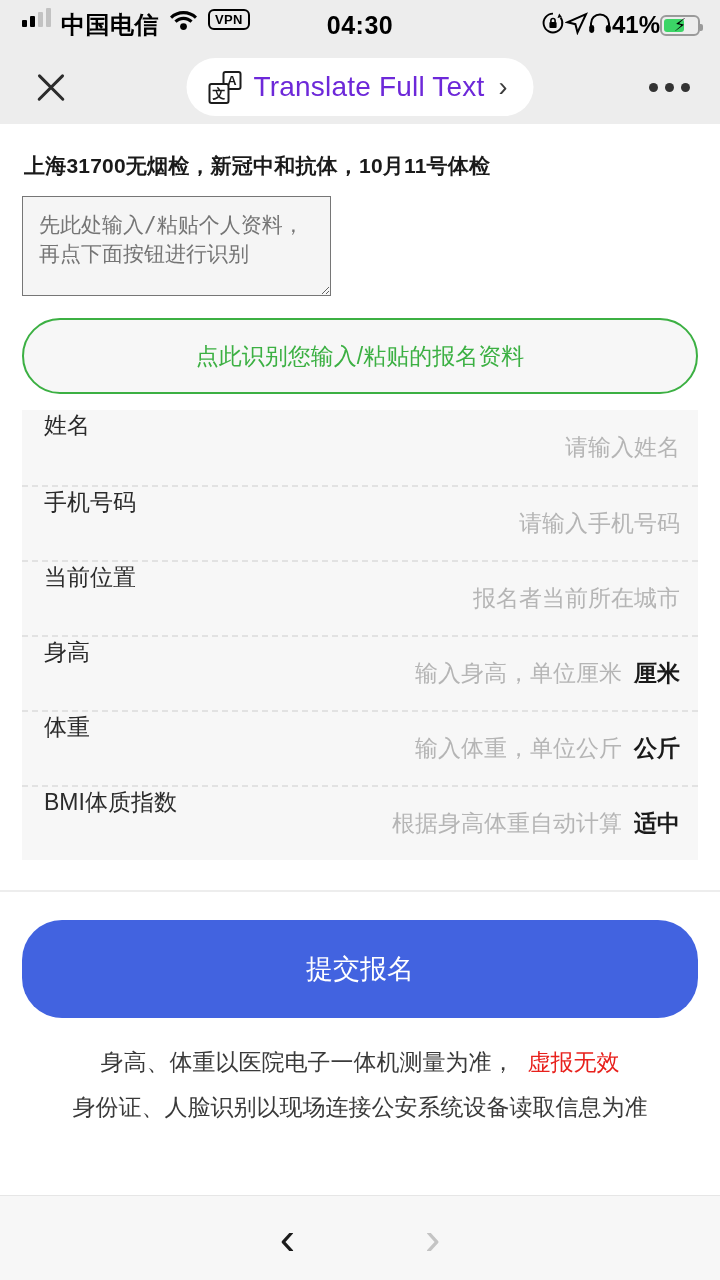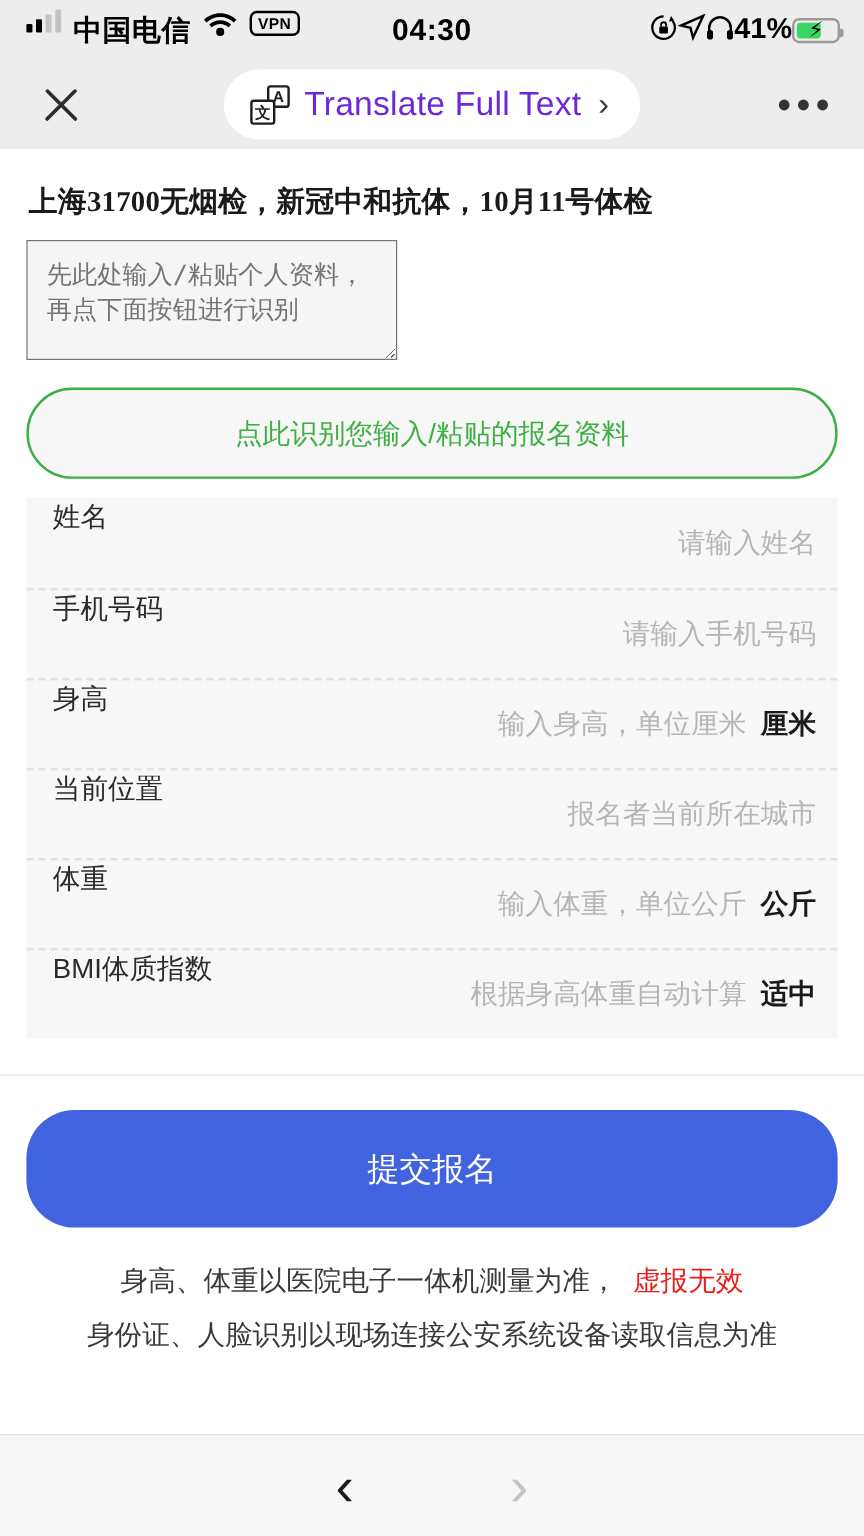--- a/index.html
+++ b/index.html
@@ -83,22 +83,22 @@
     font-size: 13px; font-weight: bold; color: #1c1c1c; line-height: 1;
   }
   .tr-icon .sq.back { width: 19px; height: 19px; right: 0; top: 0; }
   .tr-icon .sq.front { width: 21px; height: 21px; left: 0; bottom: 0; }
   .dots { display: flex; gap: 7px; cursor: pointer; }
   .dots span { width: 9px; height: 9px; border-radius: 50%; background: #333; display: block; }
 
   
   .content { background: #fff; padding: 0 0 0 0; }
   .page-title {
-    font-size: 24px; font-weight: bold; color: #1a1a1a;
-    padding: 28px 24px 16px 24px; letter-spacing: .2px; font-family: Liberation Serif, serif;
+    font-size: 21px; font-weight: bold; color: #1a1a1a;
+    padding: 28px 24px 16px 24px; letter-spacing: .2px;
   }
   .memo {
     margin: 0 22px; background: #f5f5f5; height: 100px;
     padding: 14px 16px; font-size: 21px; color: #b7b7b7; line-height: 1.4;
   }
   .recognize-btn {
     margin: 18px 22px 0 22px; height: 76px; border: 2px solid #3cb043;
     border-radius: 40px; background: #f7f7f7;
     display: flex; align-items: center; justify-content: center;
     font-size: 23px; color: #3cb043; cursor: pointer;
@@ -240,31 +240,31 @@
 
       <div class="form-row">
         <span class="row-label">手机号码</span>
         <span class="row-field">
           <input class="row-input" placeholder="请输入手机号码" style="">
         </span>
       </div>
 
 
       <div class="form-row">
+        <span class="row-label">当前位置</span>
+        <span class="row-field">
+          <input class="row-input" placeholder="报名者当前所在城市" style="">
+        </span>
+      </div>
+
+      <div class="form-row">
         <span class="row-label">身高</span>
         <span class="row-field">
           <input class="row-input" placeholder="输入身高，单位厘米" style="">
           <span class="row-suffix">厘米</span>
-        </span>
-      </div>
-
-      <div class="form-row">
-        <span class="row-label">当前位置</span>
-        <span class="row-field">
-          <input class="row-input" placeholder="报名者当前所在城市" style="">
         </span>
       </div>
 
       <div class="form-row">
         <span class="row-label">体重</span>
         <span class="row-field">
           <input class="row-input" placeholder="输入体重，单位公斤" style="">
           <span class="row-suffix">公斤</span>
         </span>
       </div>

